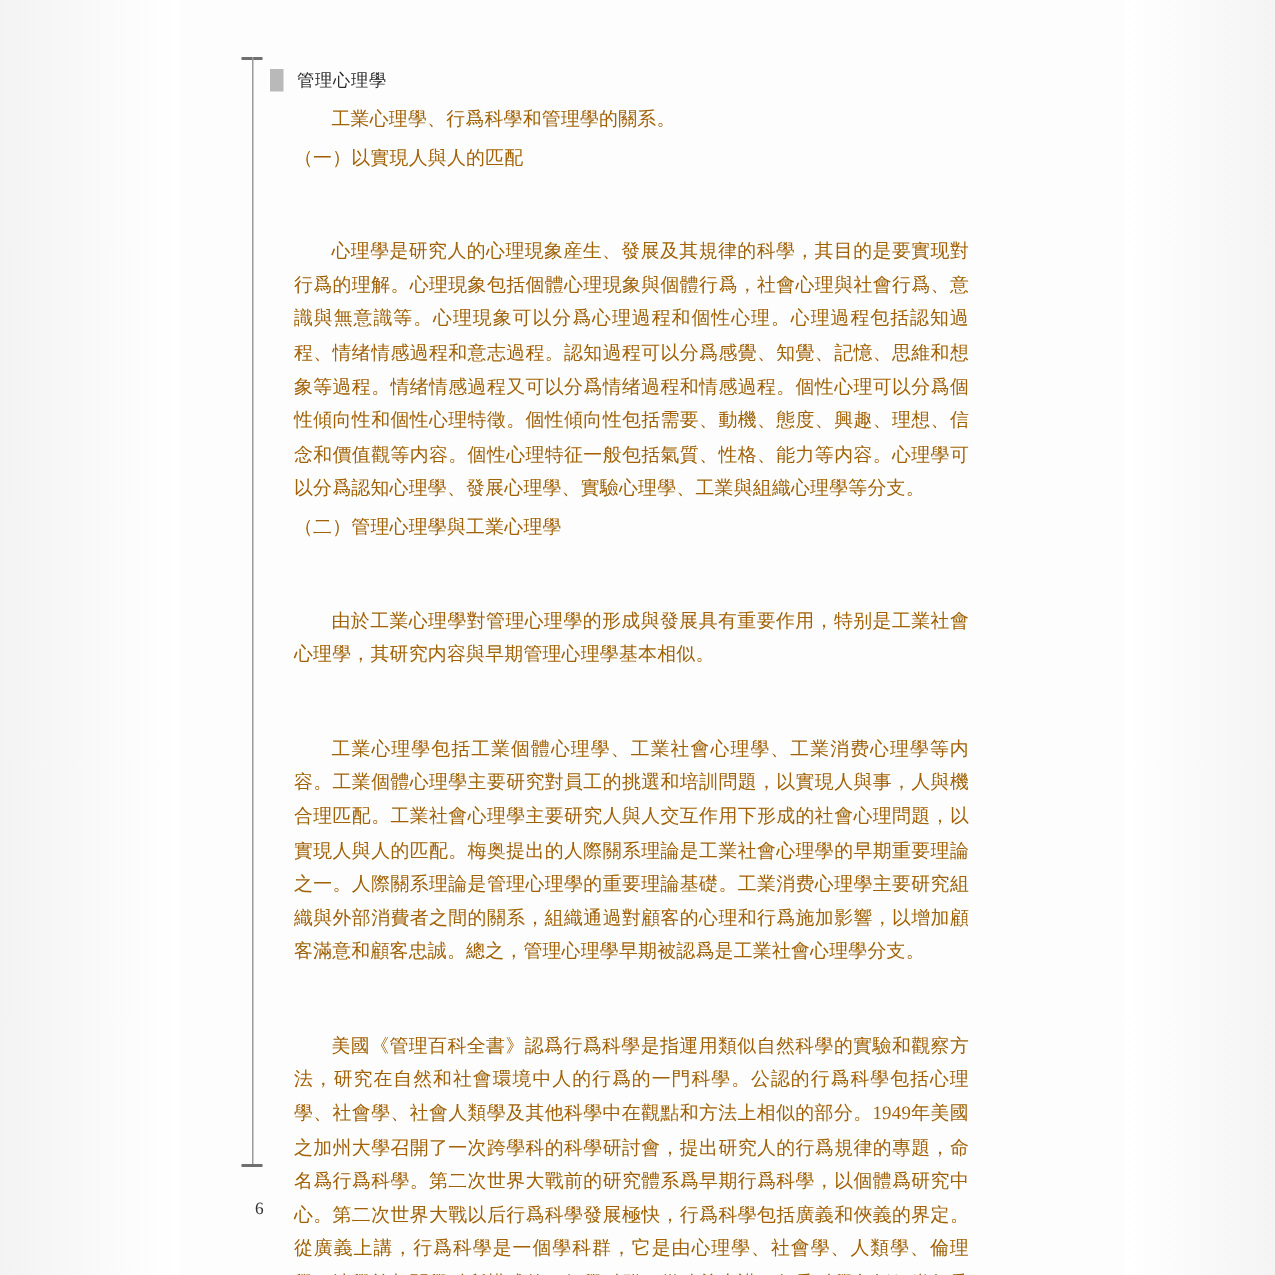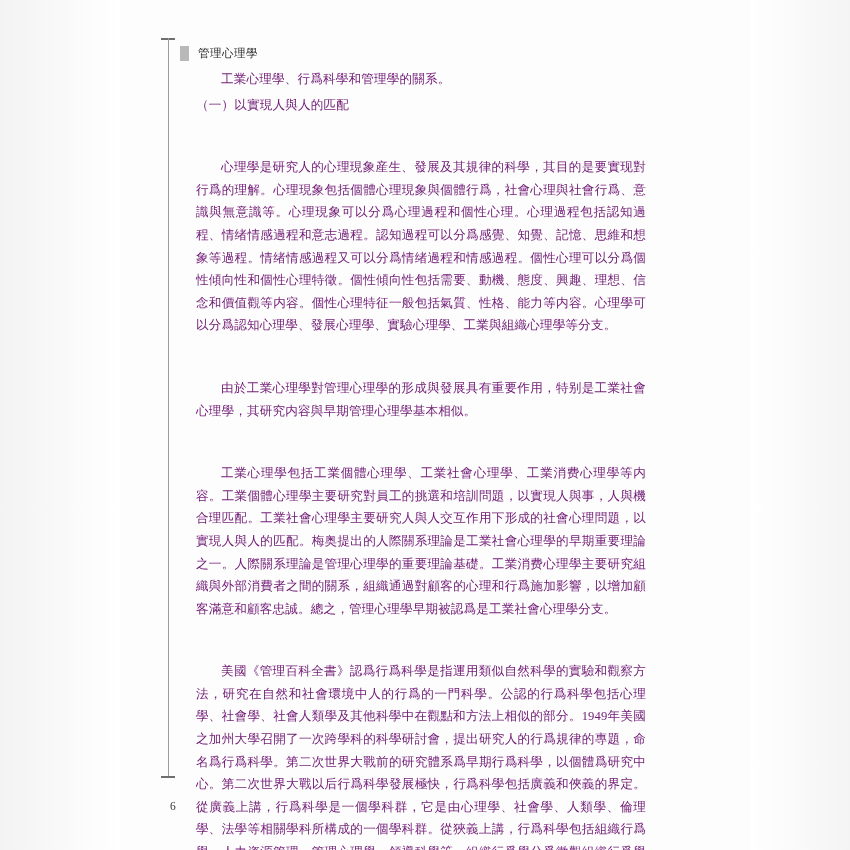--- a/index.html
+++ b/index.html
@@ -78,21 +78,21 @@
     width: 450px;
   }
 
   p {
     margin: 0 0 1px 0;
     font-size: 12.6px;
     line-height: 22.6px;
     text-align: justify;
     text-justify: inter-ideograph;
     letter-spacing: 0.15px;
-    color: #701a75;
+    color: #a16207;
   }
   p.indent2 {
     text-indent: 25px;
   }
   p.head {
     text-indent: 0;
     margin-top: 3px;
   }
   p.body-para {
     text-indent: 25px;
@@ -143,20 +143,21 @@
 
   <div class="running-head">
     <span class="rh-mark"></span>
     <span class="rh-text">管理心理學</span>
   </div>
 
   <div class="text-column">
     <p class="indent2">工業心理學、行爲科學和管理學的關系。</p>
     <p class="head">（一）以實現人與人的匹配</p>
     <p class="body-para">心理學是研究人的心理現象産生、發展及其規律的科學，其目的是要實现對行爲的理解。心理現象包括個體心理現象與個體行爲，社會心理與社會行爲、意識與無意識等。心理現象可以分爲心理過程和個性心理。心理過程包括認知過程、情绪情感過程和意志過程。認知過程可以分爲感覺、知覺、記憶、思維和想象等過程。情绪情感過程又可以分爲情绪過程和情感過程。個性心理可以分爲個性傾向性和個性心理特徵。個性傾向性包括需要、動機、態度、興趣、理想、信念和價值觀等内容。個性心理特征一般包括氣質、性格、能力等内容。心理學可以分爲認知心理學、發展心理學、實驗心理學、工業與組織心理學等分支。</p>
+    <p class="head">（二）管理心理學與工業心理學</p>
     <p class="body-para">由於工業心理學對管理心理學的形成與發展具有重要作用，特别是工業社會心理學，其研究内容與早期管理心理學基本相似。</p>
     <p class="body-para">工業心理學包括工業個體心理學、工業社會心理學、工業消费心理學等内容。工業個體心理學主要研究對員工的挑選和培訓問題，以實現人與事，人與機合理匹配。工業社會心理學主要研究人與人交互作用下形成的社會心理問題，以實現人與人的匹配。梅奥提出的人際關系理論是工業社會心理學的早期重要理論之一。人際關系理論是管理心理學的重要理論基礎。工業消费心理學主要研究組織與外部消費者之間的關系，組織通過對顧客的心理和行爲施加影響，以增加顧客滿意和顧客忠誠。總之，管理心理學早期被認爲是工業社會心理學分支。</p>
     <p class="body-para">美國《管理百科全書》認爲行爲科學是指運用類似自然科學的實驗和觀察方法，研究在自然和社會環境中人的行爲的一門科學。公認的行爲科學包括心理學、社會學、社會人類學及其他科學中在觀點和方法上相似的部分。1949年美國之加州大學召開了一次跨學科的科學研討會，提出研究人的行爲規律的專題，命名爲行爲科學。第二次世界大戰前的研究體系爲早期行爲科學，以個體爲研究中心。第二次世界大戰以后行爲科學發展極快，行爲科學包括廣義和俠義的界定。從廣義上講，行爲科學是一個學科群，它是由心理學、社會學、人類學、倫理學、法學等相關學科所構成的一個學科群。從狹義上講，行爲科學包括組織行爲學、人力資源管理、管理心理學、領導科學等。組織行爲學分爲微觀組織行爲學和宏觀組織行爲學。微觀組織行爲學主要研究個體、群體心理和行爲規律。宏觀組織行爲學主要研究組織心理和行爲規律。廣義的組織行爲學的研究範圍包括組織心理學、組織行爲學、管理心理學等内容。</p>
     <p class="body-para">管理心理學一般通過客觀地觀察和測量人的行爲來揭示人的心理現象的活動規律。因此管理心理學和行爲科學聯系非常緊密。</p>
 
   </div>
 
   <div class="folio">6</div>
 
 </div>

